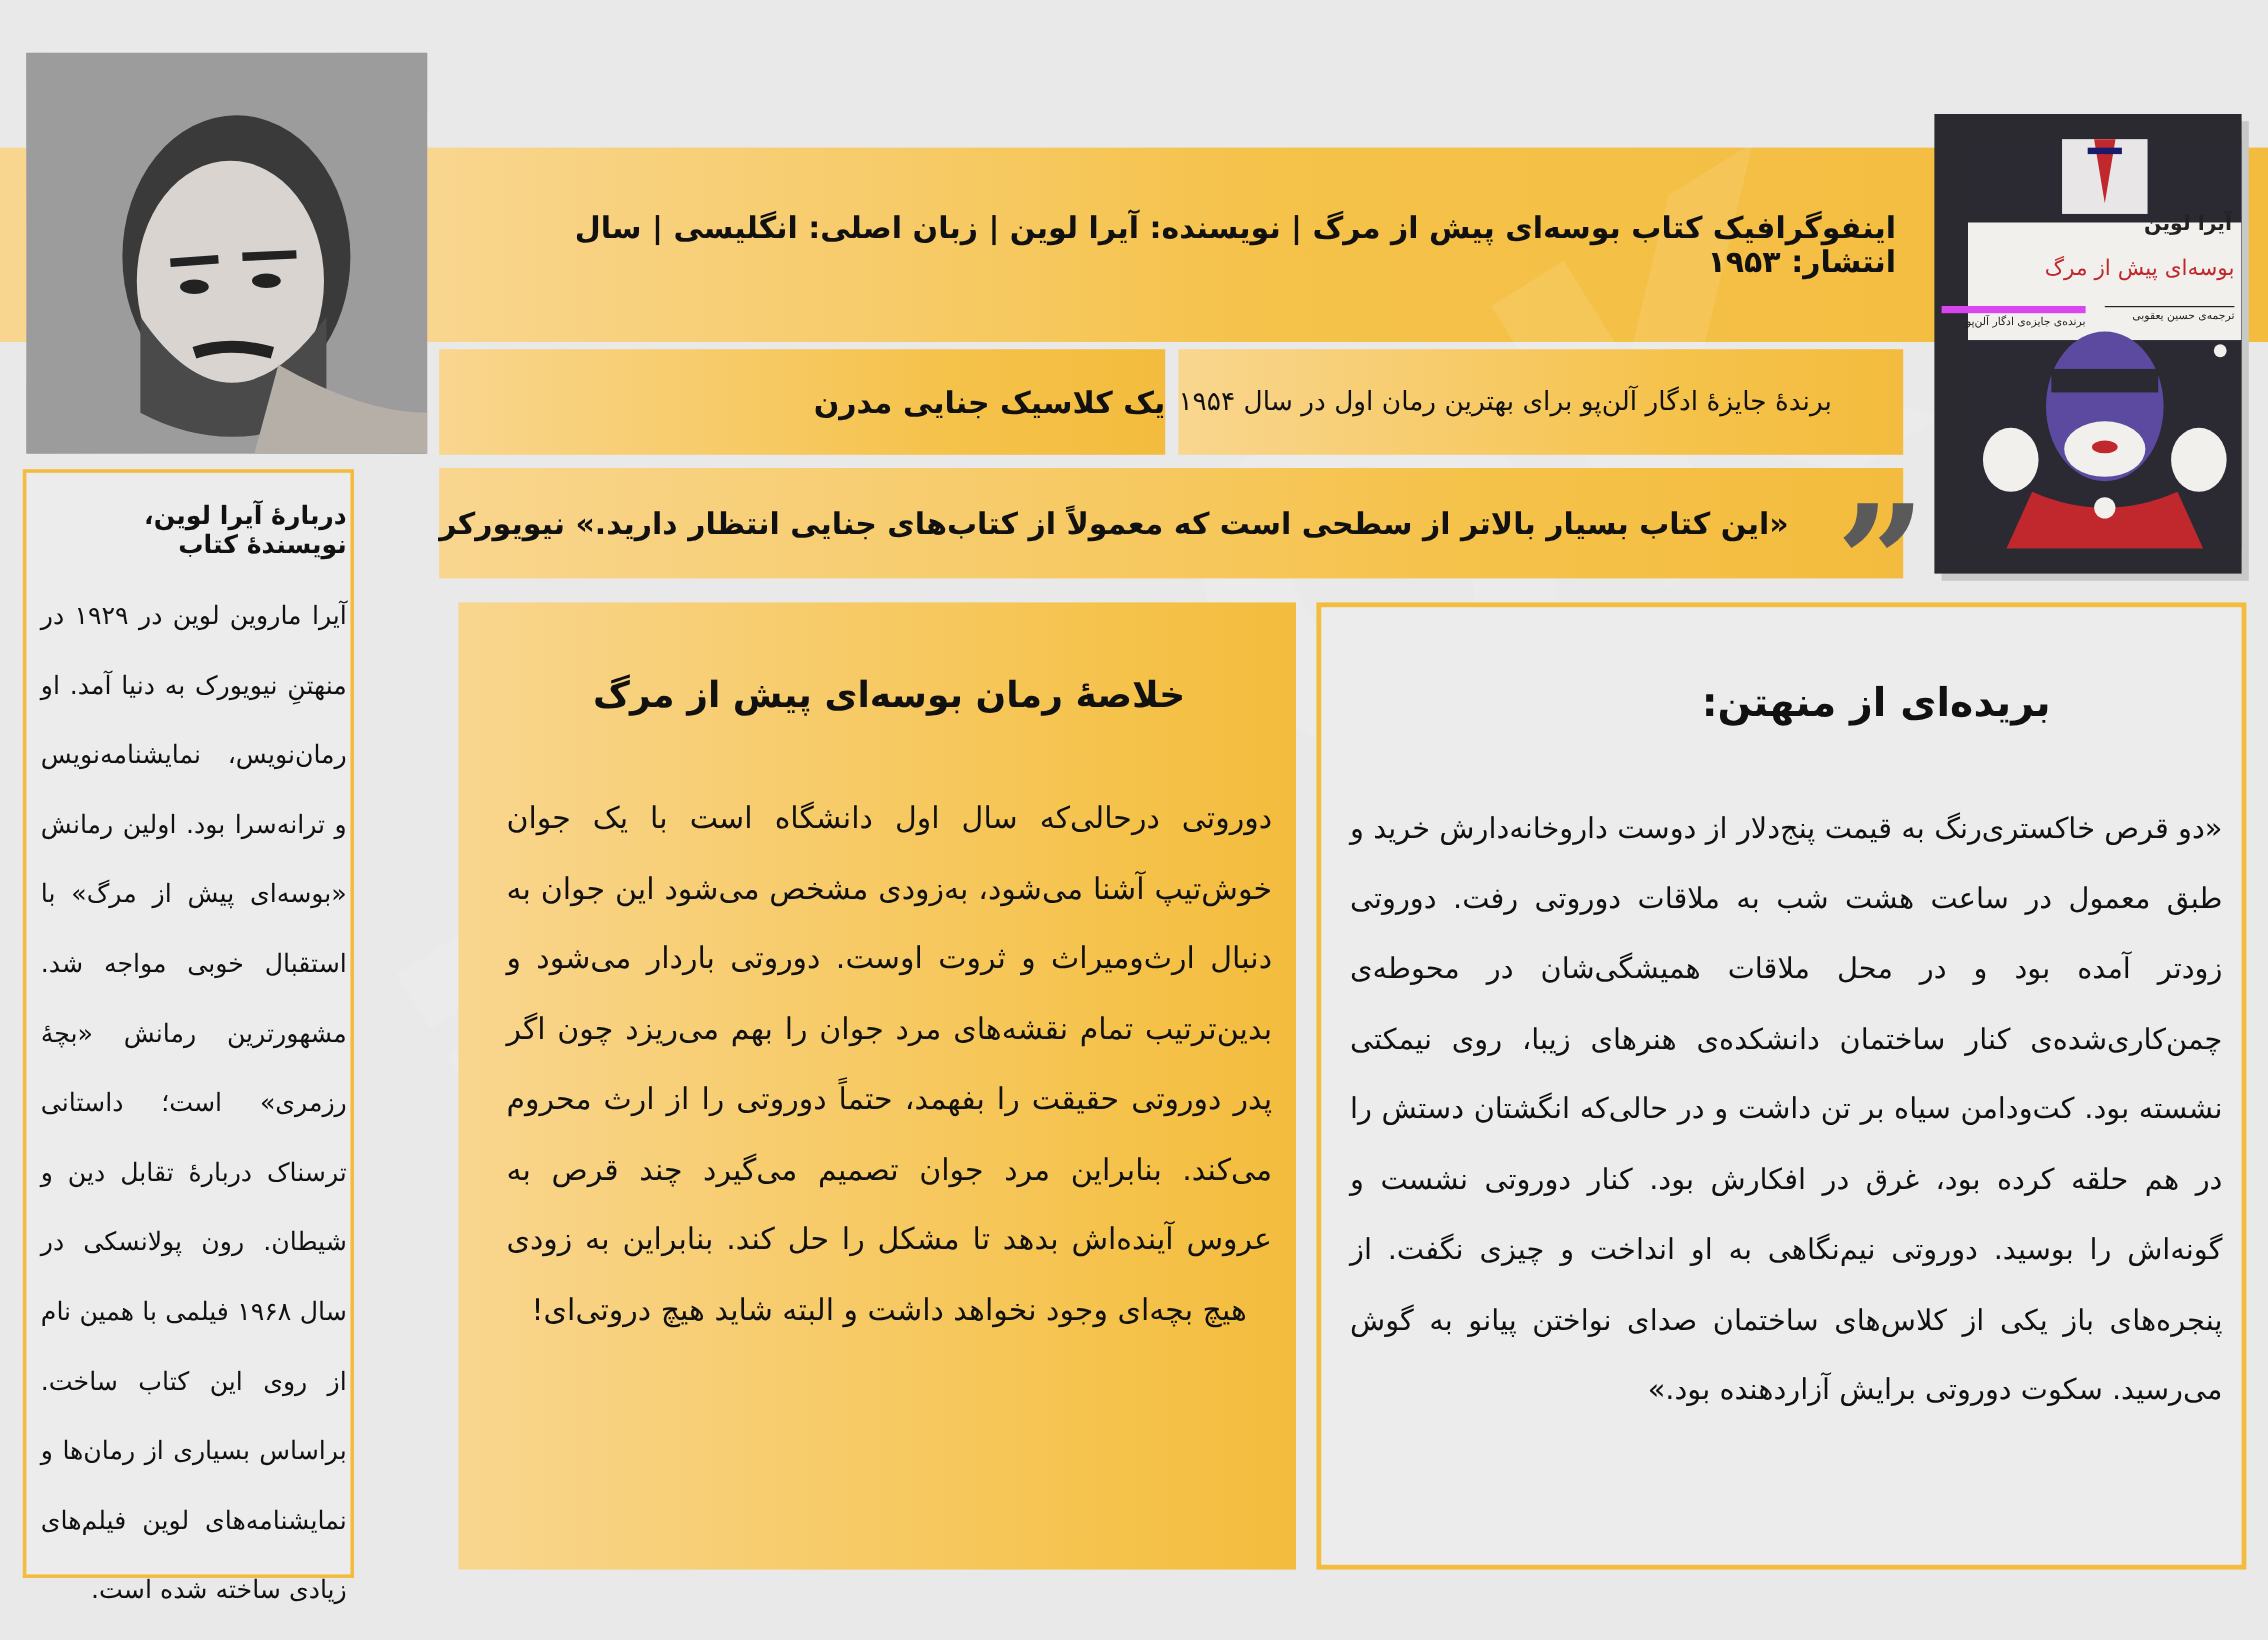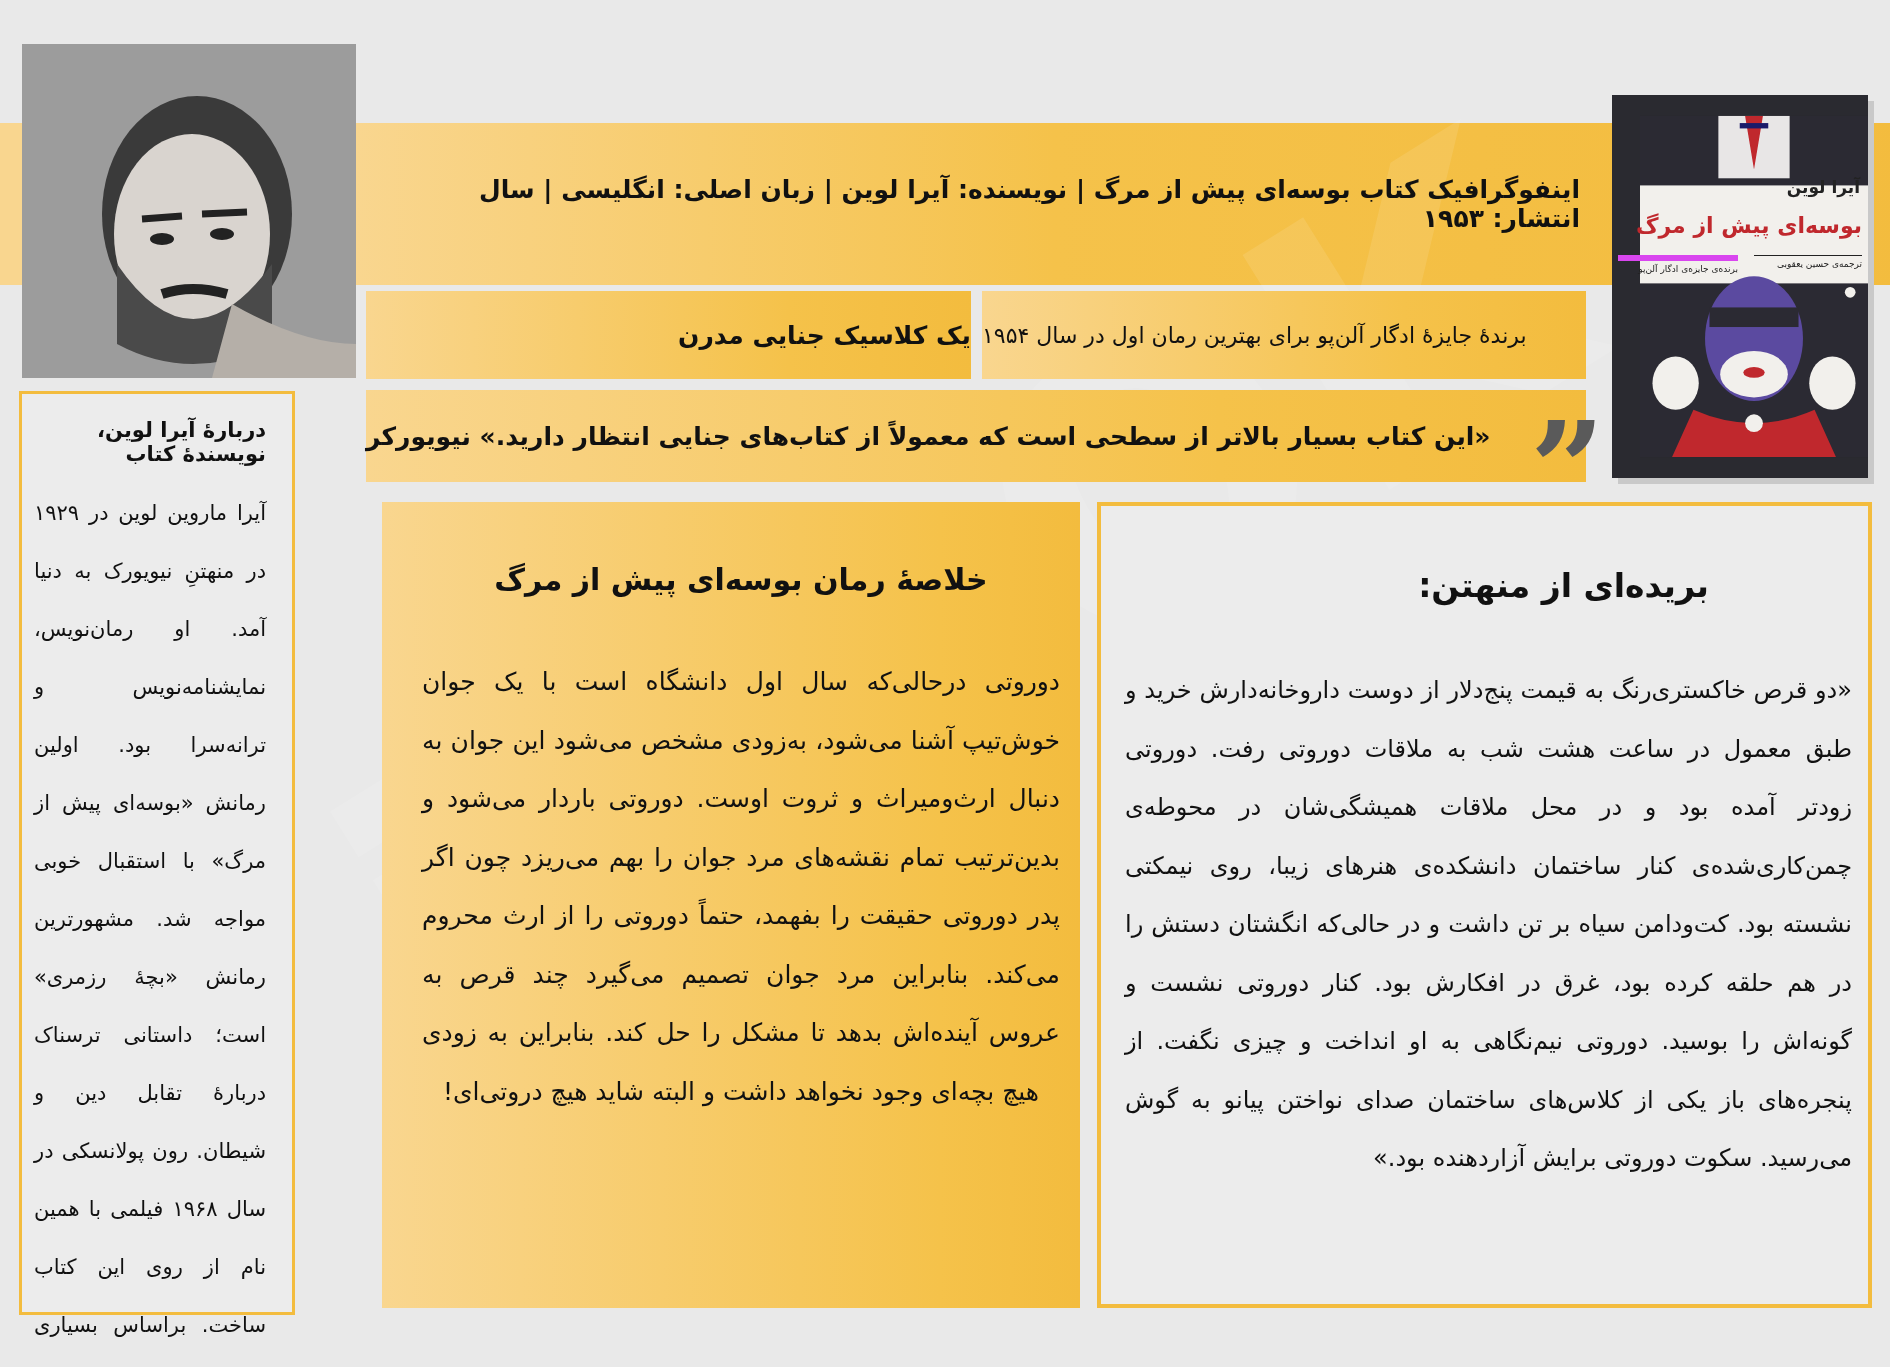--- a/index.html
+++ b/index.html
@@ -46,21 +46,21 @@
     padding-right:88px; font-size:25px; font-weight:bold;
   }
   .quote-mark {
     left:1530px; top:404px; width:70px; height:62px;
     font-family:"DejaVu Serif", serif; font-size:130px; line-height:130px;
     color:#5a5a5a; font-weight:bold; text-align:center;
   }
   .author-box {
     left:19px; top:391px; width:276px; height:924px;
     border:3px solid #f3bc3e; background:#ececec;
-    padding:20px 26px 10px 12px; direction:rtl; text-align:justify;
+    padding:20px 3px 10px 12px; direction:rtl; text-align:justify;
   }
   .author-box h3 { margin:4px 0 18px 0; font-size:21px; font-weight:bold; text-align:right; }
   .author-box p { margin:0; font-size:21px; line-height:58px; }
   .summary-box {
     left:382px; top:502px; width:698px; height:806px;
     background:linear-gradient(90deg,#f9d68f 0%,#f5c24a 80%,#f3bc3e 100%);
     padding:60px 20px 20px 40px; direction:rtl;
   }
   .summary-box h2 { margin:0 0 56px 0; text-align:center; font-size:30px; font-weight:bold; }
   .summary-box p { margin:0; font-size:25px; line-height:58.5px; text-align:justify; text-align-last:center; }
@@ -116,21 +116,21 @@
     <rect x="78" y="215" width="100" height="22" fill="#2b2a33"></rect>
     <ellipse cx="128" cy="290" rx="38" ry="26" fill="#f2f0ec"></ellipse>
     <ellipse cx="128" cy="288" rx="12" ry="6" fill="#c0282d"></ellipse>
     <path d="M60 330 Q128 360 196 330 L220 383 L36 383Z" fill="#c0282d"></path>
     <circle cx="128" cy="345" r="10" fill="#f2f0ec"></circle>
     <ellipse cx="40" cy="300" rx="26" ry="30" fill="#f2f0ec"></ellipse>
     <ellipse cx="216" cy="300" rx="26" ry="30" fill="#f2f0ec"></ellipse>
     <circle cx="236" cy="198" r="6" fill="#f2f0ec"></circle>
   </svg>
   <div class="abs" style="top:82px;right:8px;left:8px;direction:rtl;text-align:right;font-size:17px;font-weight:bold;color:#222;">آیرا لوین</div>
-  <div class="abs" style="top:118px;right:6px;left:6px;direction:rtl;text-align:right;font-size:22px;font-weight:bold;color:#c0282d;">بوسه‌ای پیش از مرگ</div>
+  <div class="abs" style="top:118px;right:6px;left:6px;direction:rtl;text-align:right;font-size:18px;font-weight:normal;color:#c0282d;">بوسه‌ای پیش از مرگ</div>
   <div class="abs" style="top:160px;right:6px;width:108px;direction:rtl;text-align:right;font-size:9px;color:#222;border-top:1px solid #222;padding-top:3px;">ترجمه‌ی حسین یعقوبی</div>
   <div class="abs" style="top:160px;left:6px;width:120px;direction:rtl;text-align:right;font-size:9px;color:#222;border-top:6px solid #d946ef;padding-top:3px;">برنده‌ی جایزه‌ی ادگار آلن‌پو</div>
 </div>
 
 <div class="abs tag tag1">
   <span>یک کلاسیک جنایی مدرن</span>
 </div>
 <div class="abs tag tag2">
   <span>برندهٔ جایزهٔ ادگار آلن‌پو برای بهترین رمان اول در سال ۱۹۵۴</span>
 </div>

